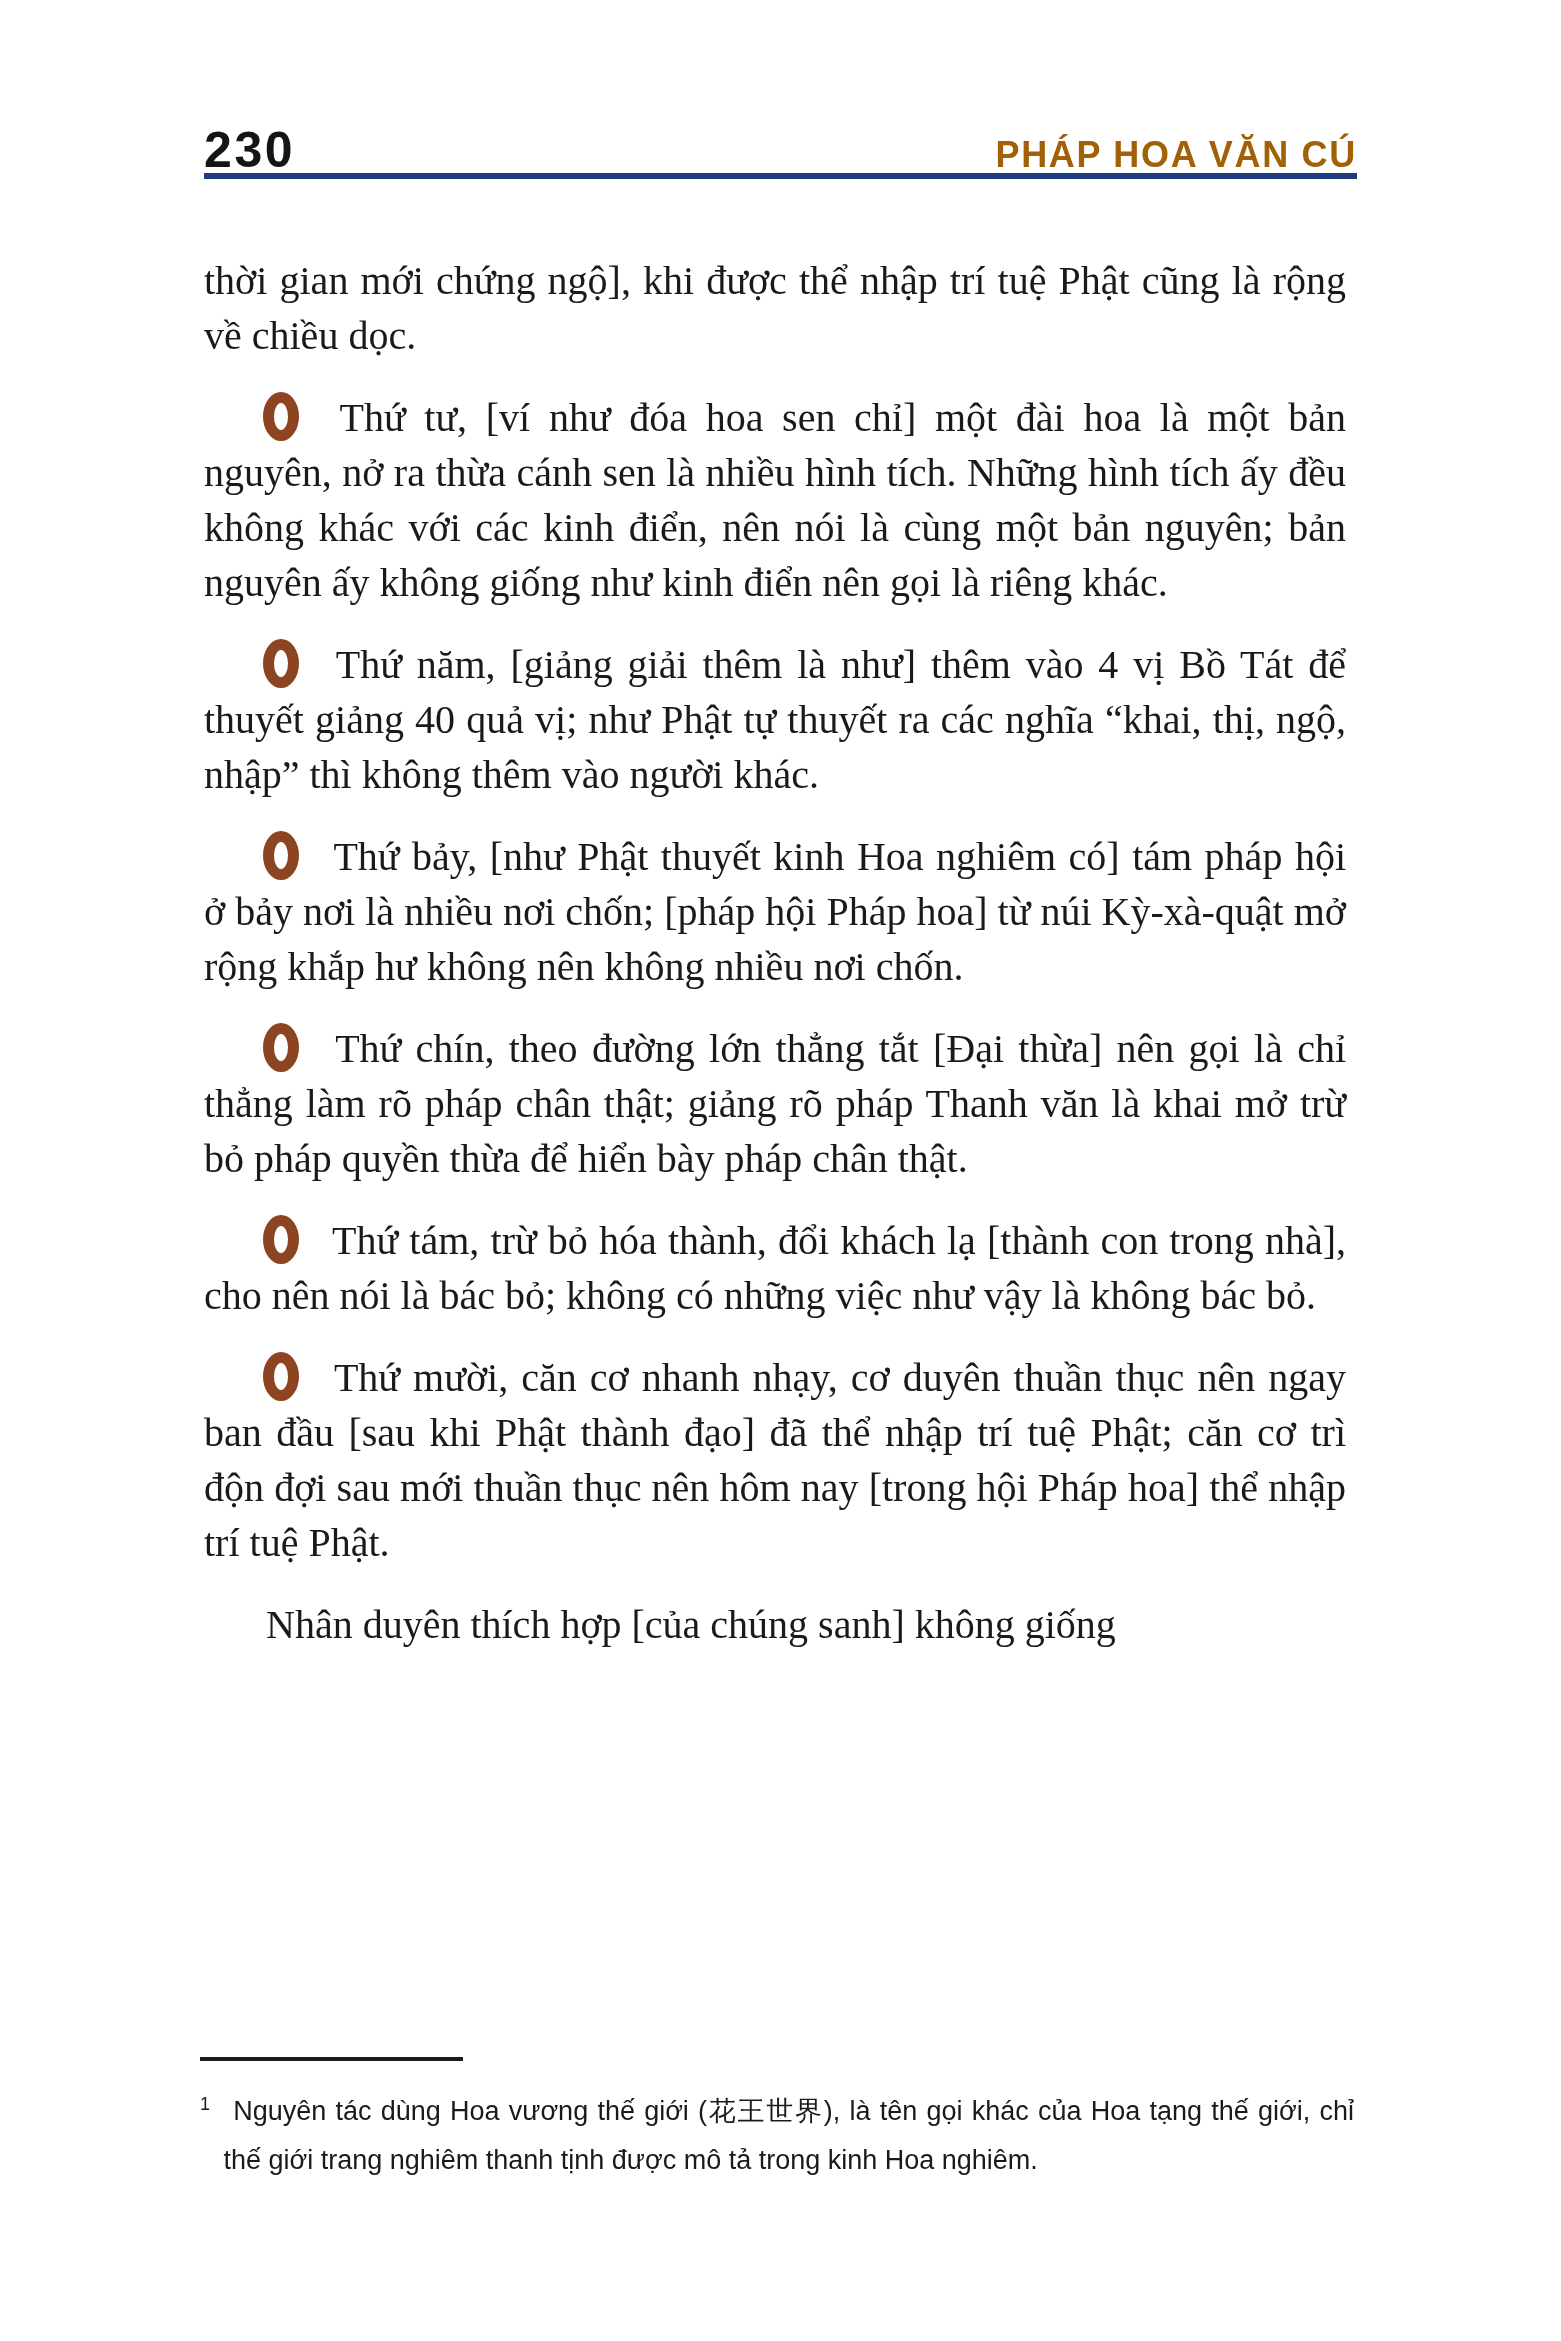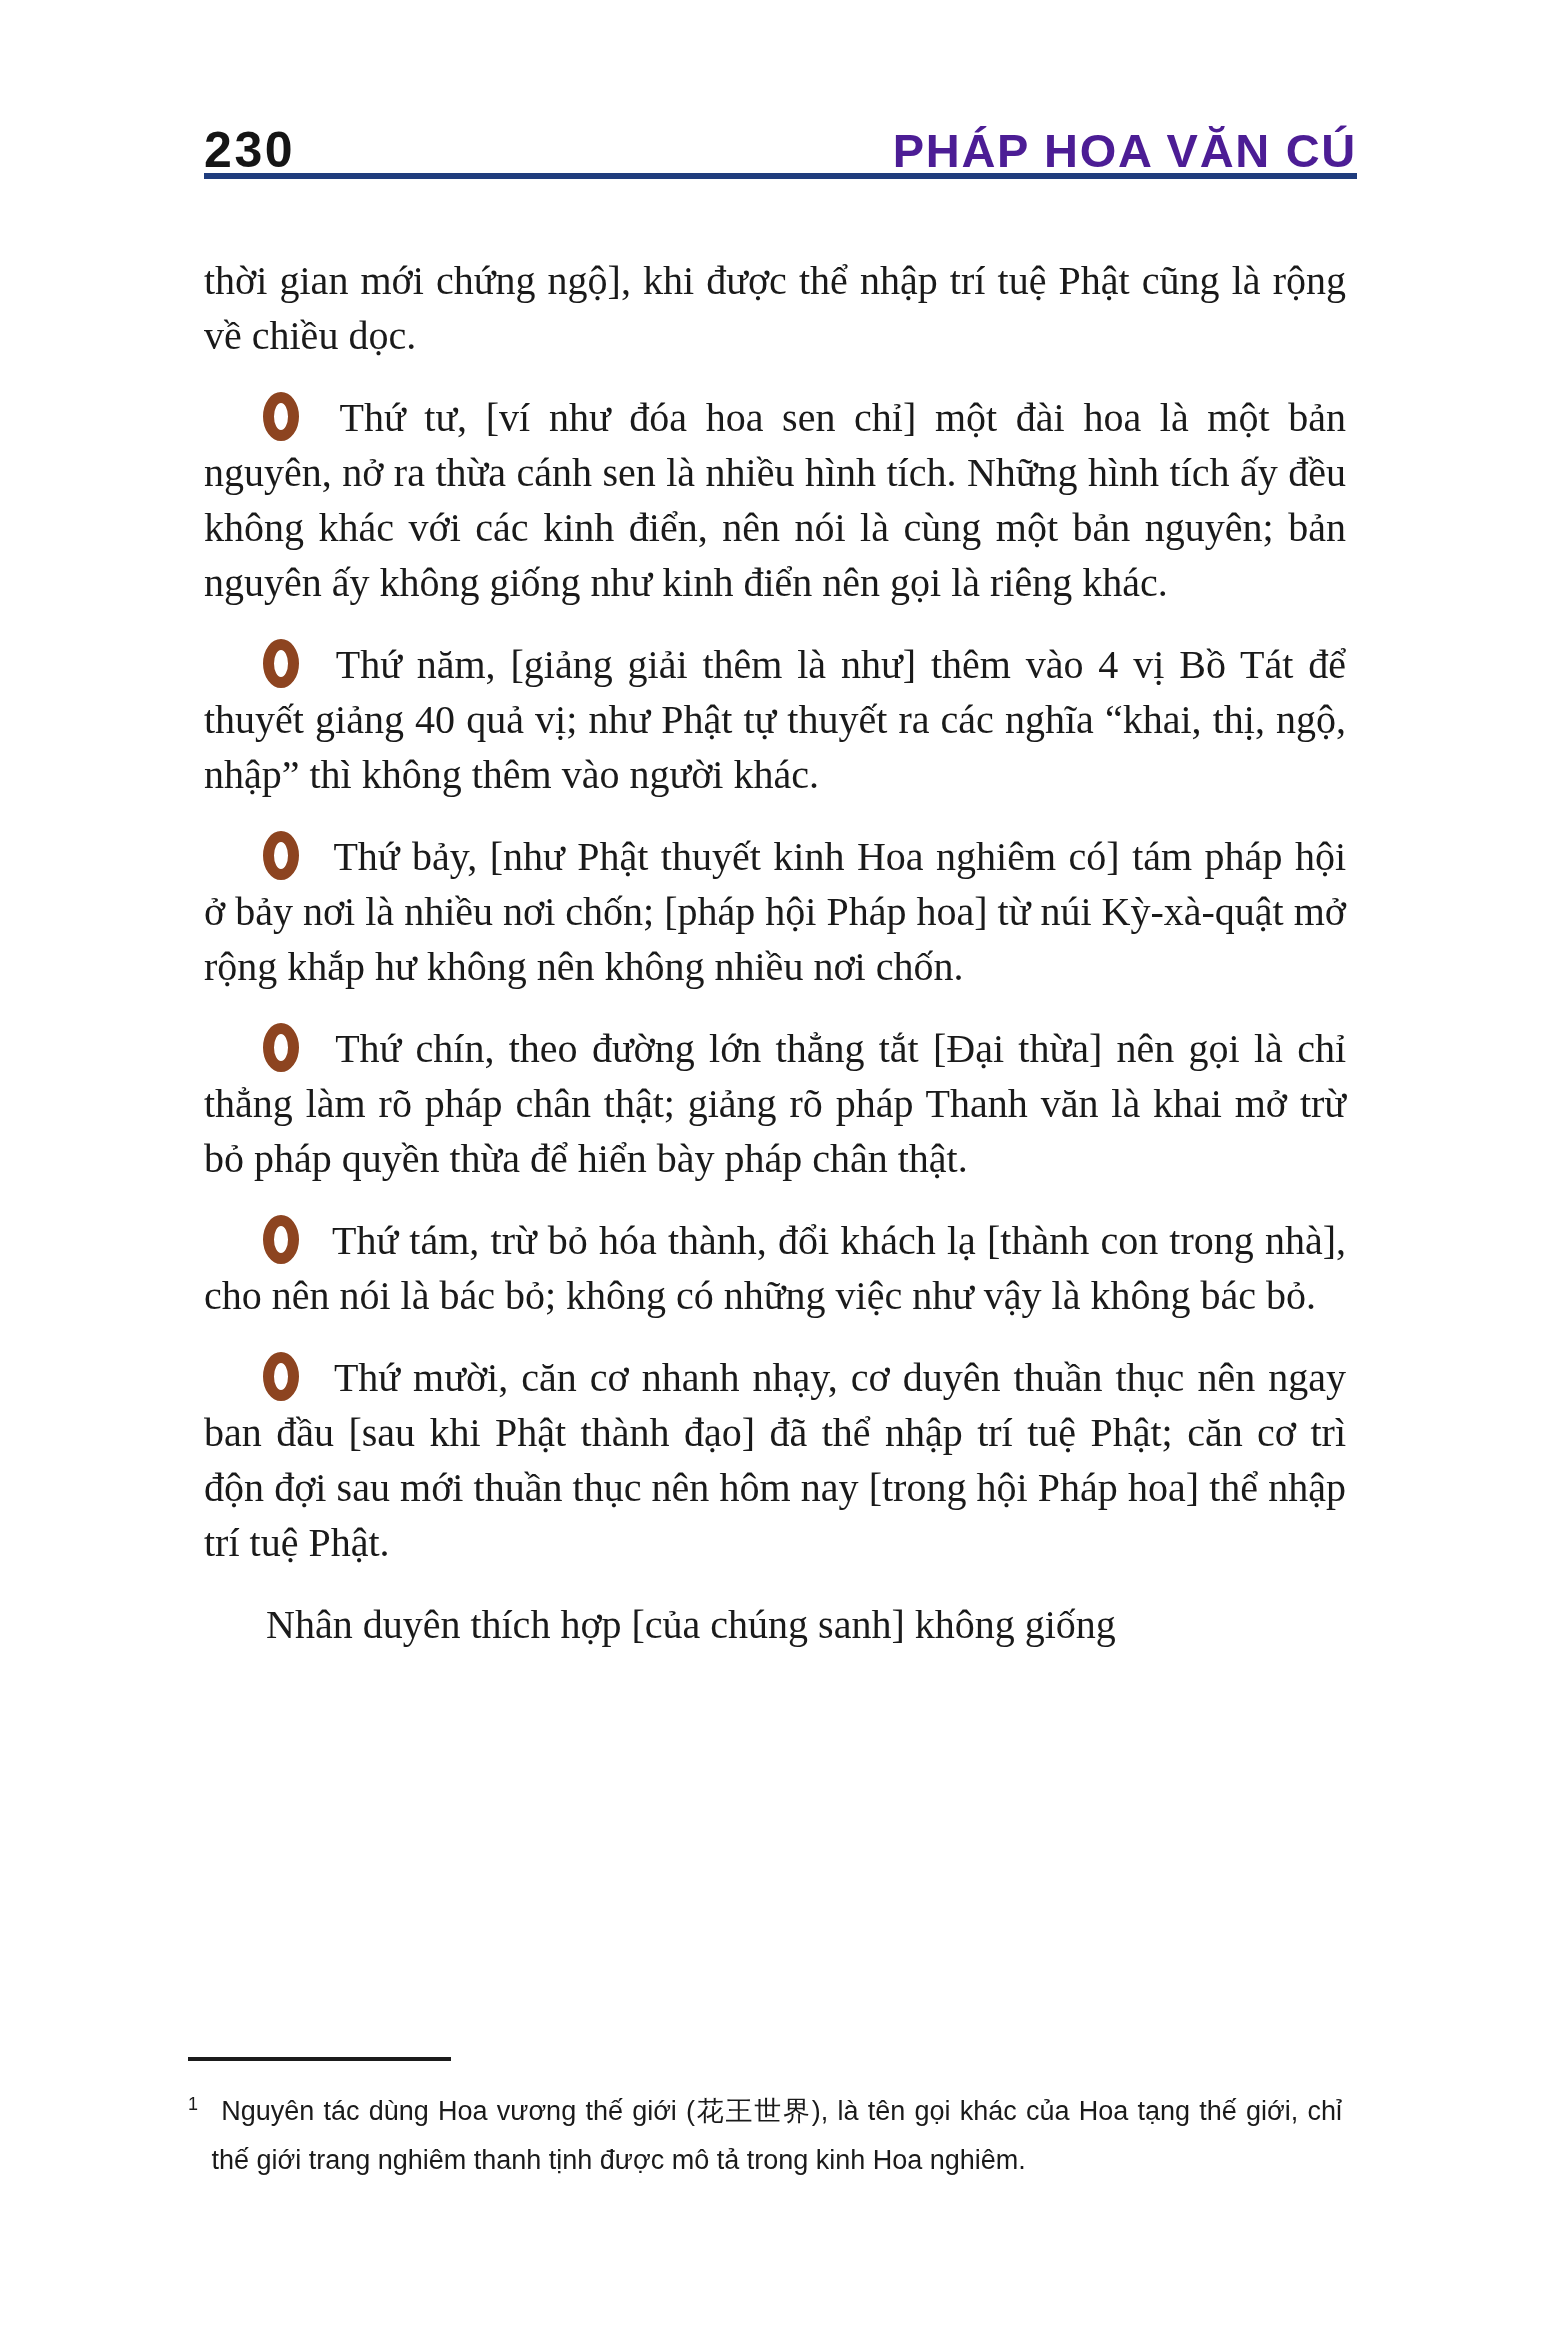--- a/index.html
+++ b/index.html
@@ -22,23 +22,23 @@
     align-items: baseline;
     font-family: "Liberation Sans", sans-serif;
     font-weight: bold;
   }
   .page-number {
     font-size: 50px;
     letter-spacing: 2.6px;
     color: #151515;
   }
   .running-title {
-    font-size: 47px;
+    font-size: 36px;
     letter-spacing: 1.7px;
-    color: #4c1d95;
+    color: #a16207;
   }
   .header-rule {
     position: absolute;
     left: 204px;
     right: 204px;
     top: 173px;
     height: 6px;
     background: #1f3c7d;
   }
   .body-text {
@@ -58,21 +58,21 @@
     width: 36px;
     height: 49px;
     border: 11.3px solid #8d4420;
     border-radius: 50%;
     box-sizing: border-box;
     vertical-align: -10.4px;
     margin-right: 22.6px;
   }
   .footnote {
     position: absolute;
-    left: 188px;
+    left: 200px;
     width: 1154px;
     top: 2057px;
     font-family: "Liberation Sans", sans-serif;
     font-size: 27px;
     line-height: 49px;
     color: #1a1a1a;
   }
   .fn-rule {
     width: 263px;
     height: 4.3px;

